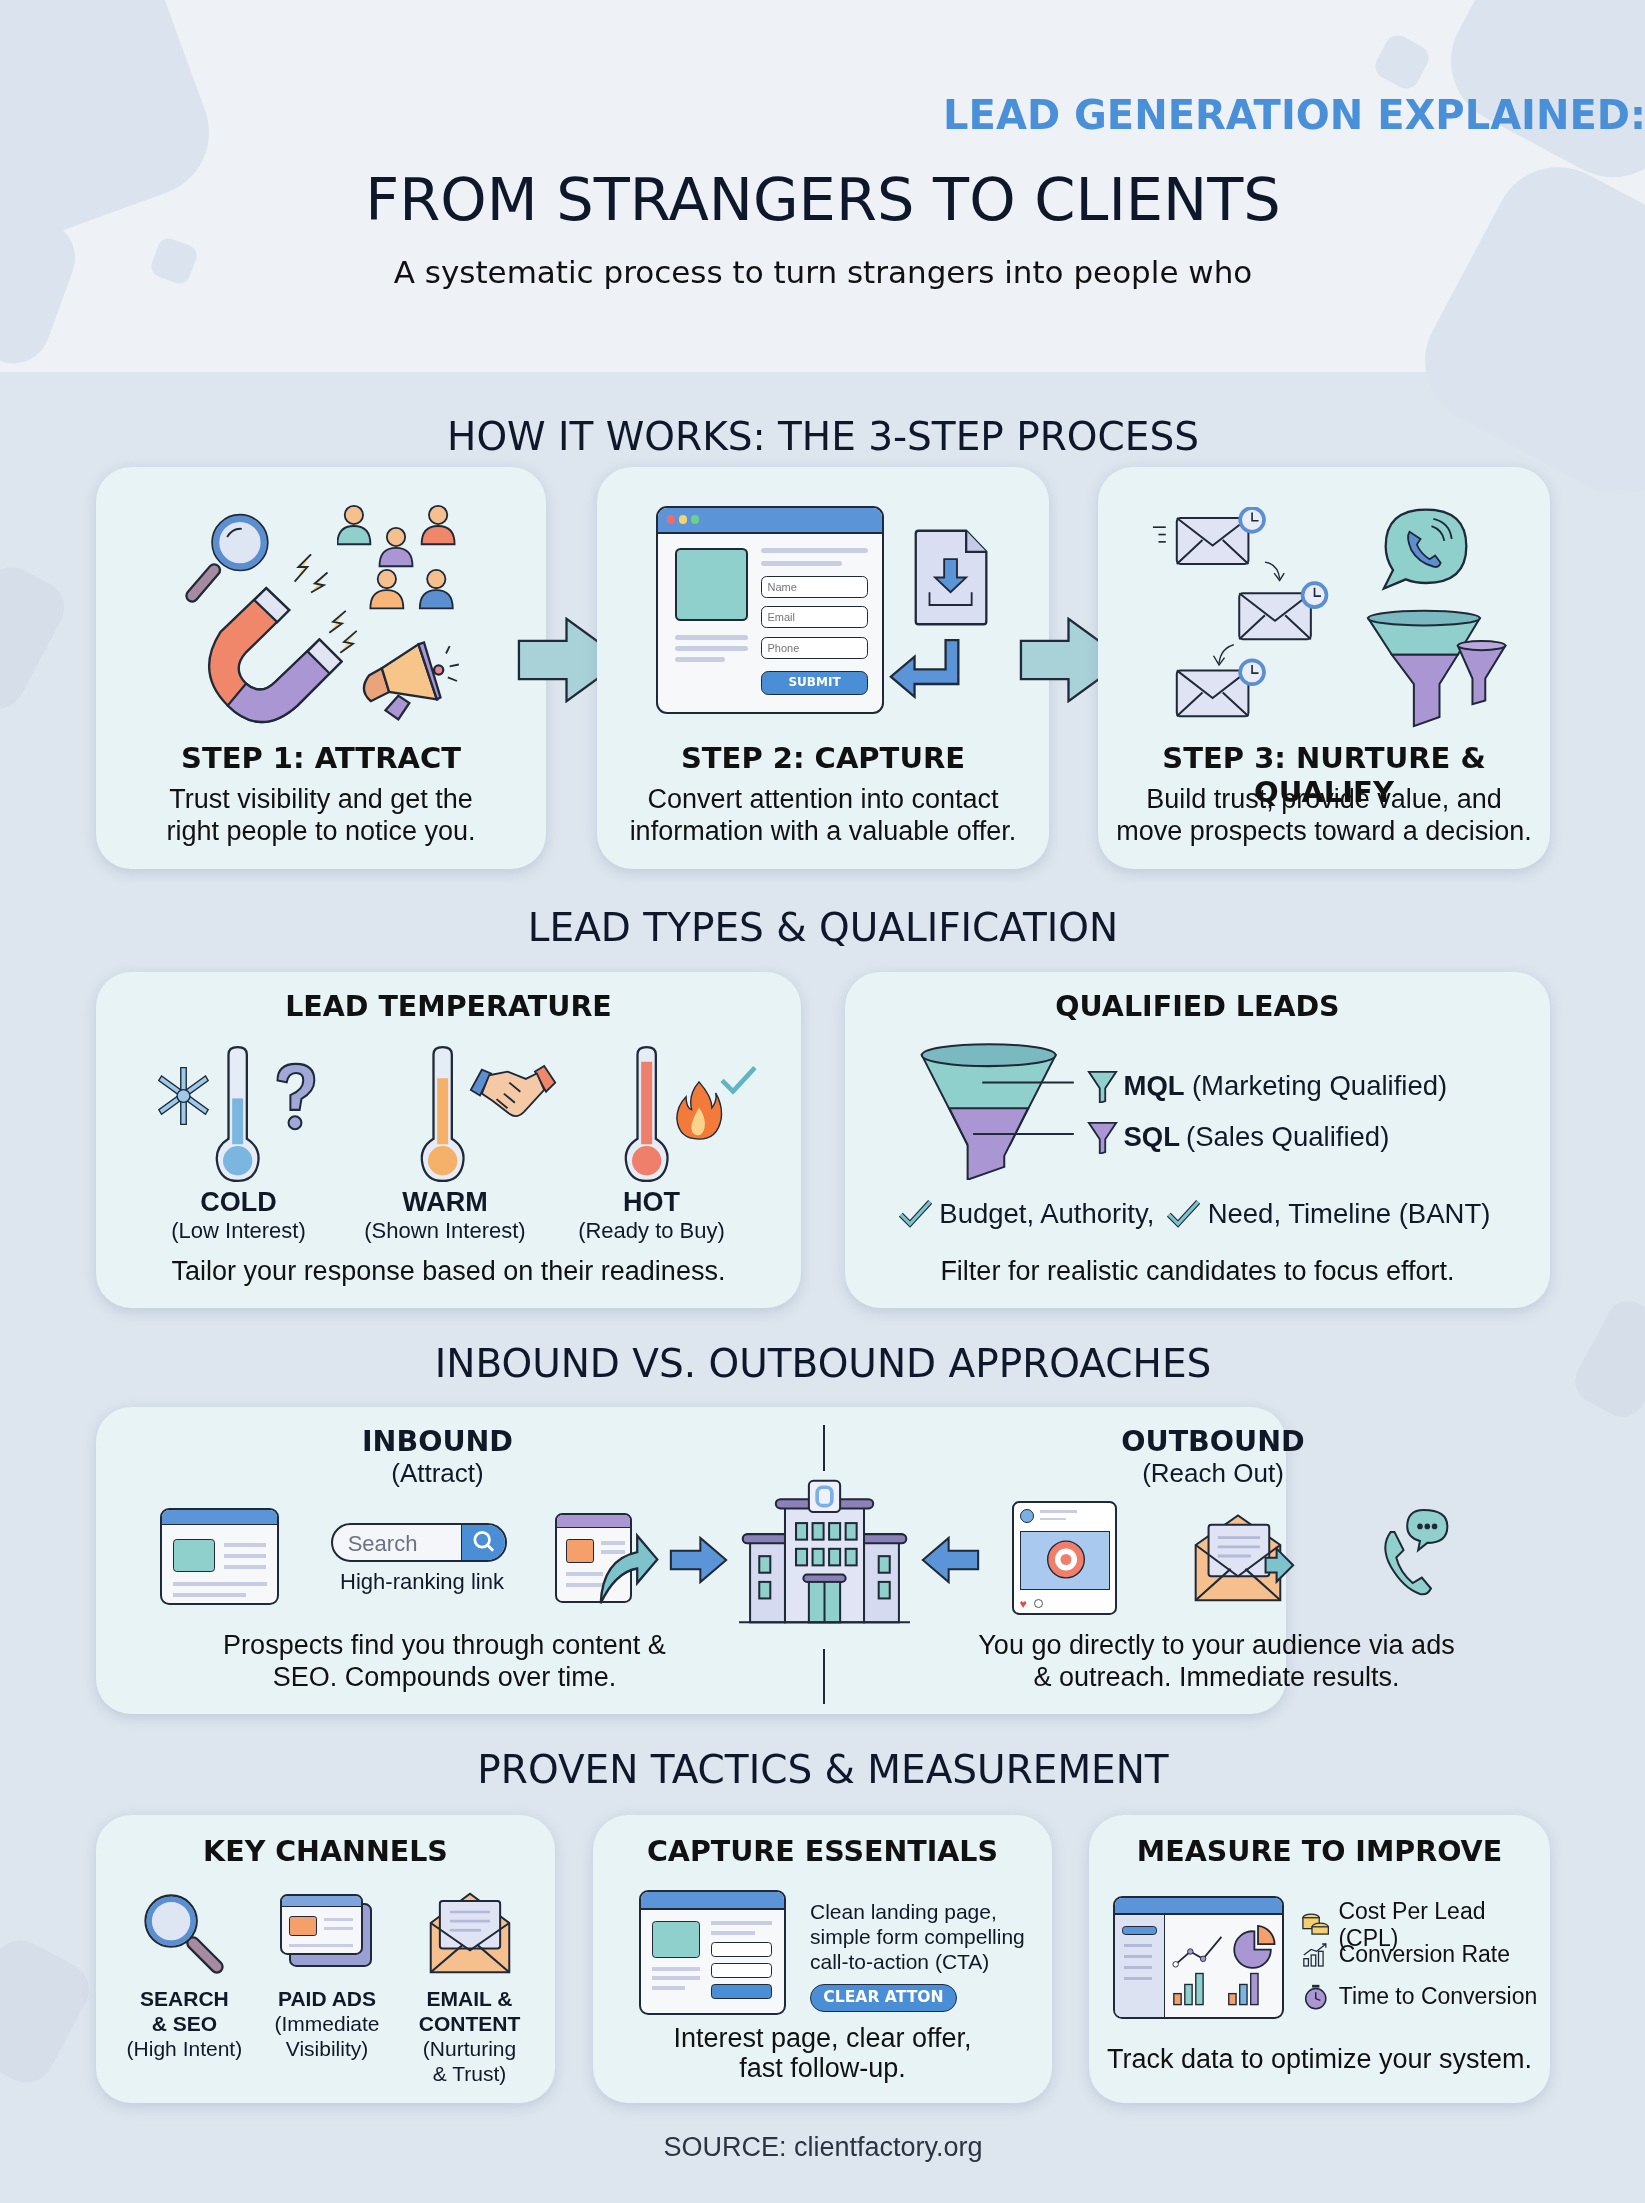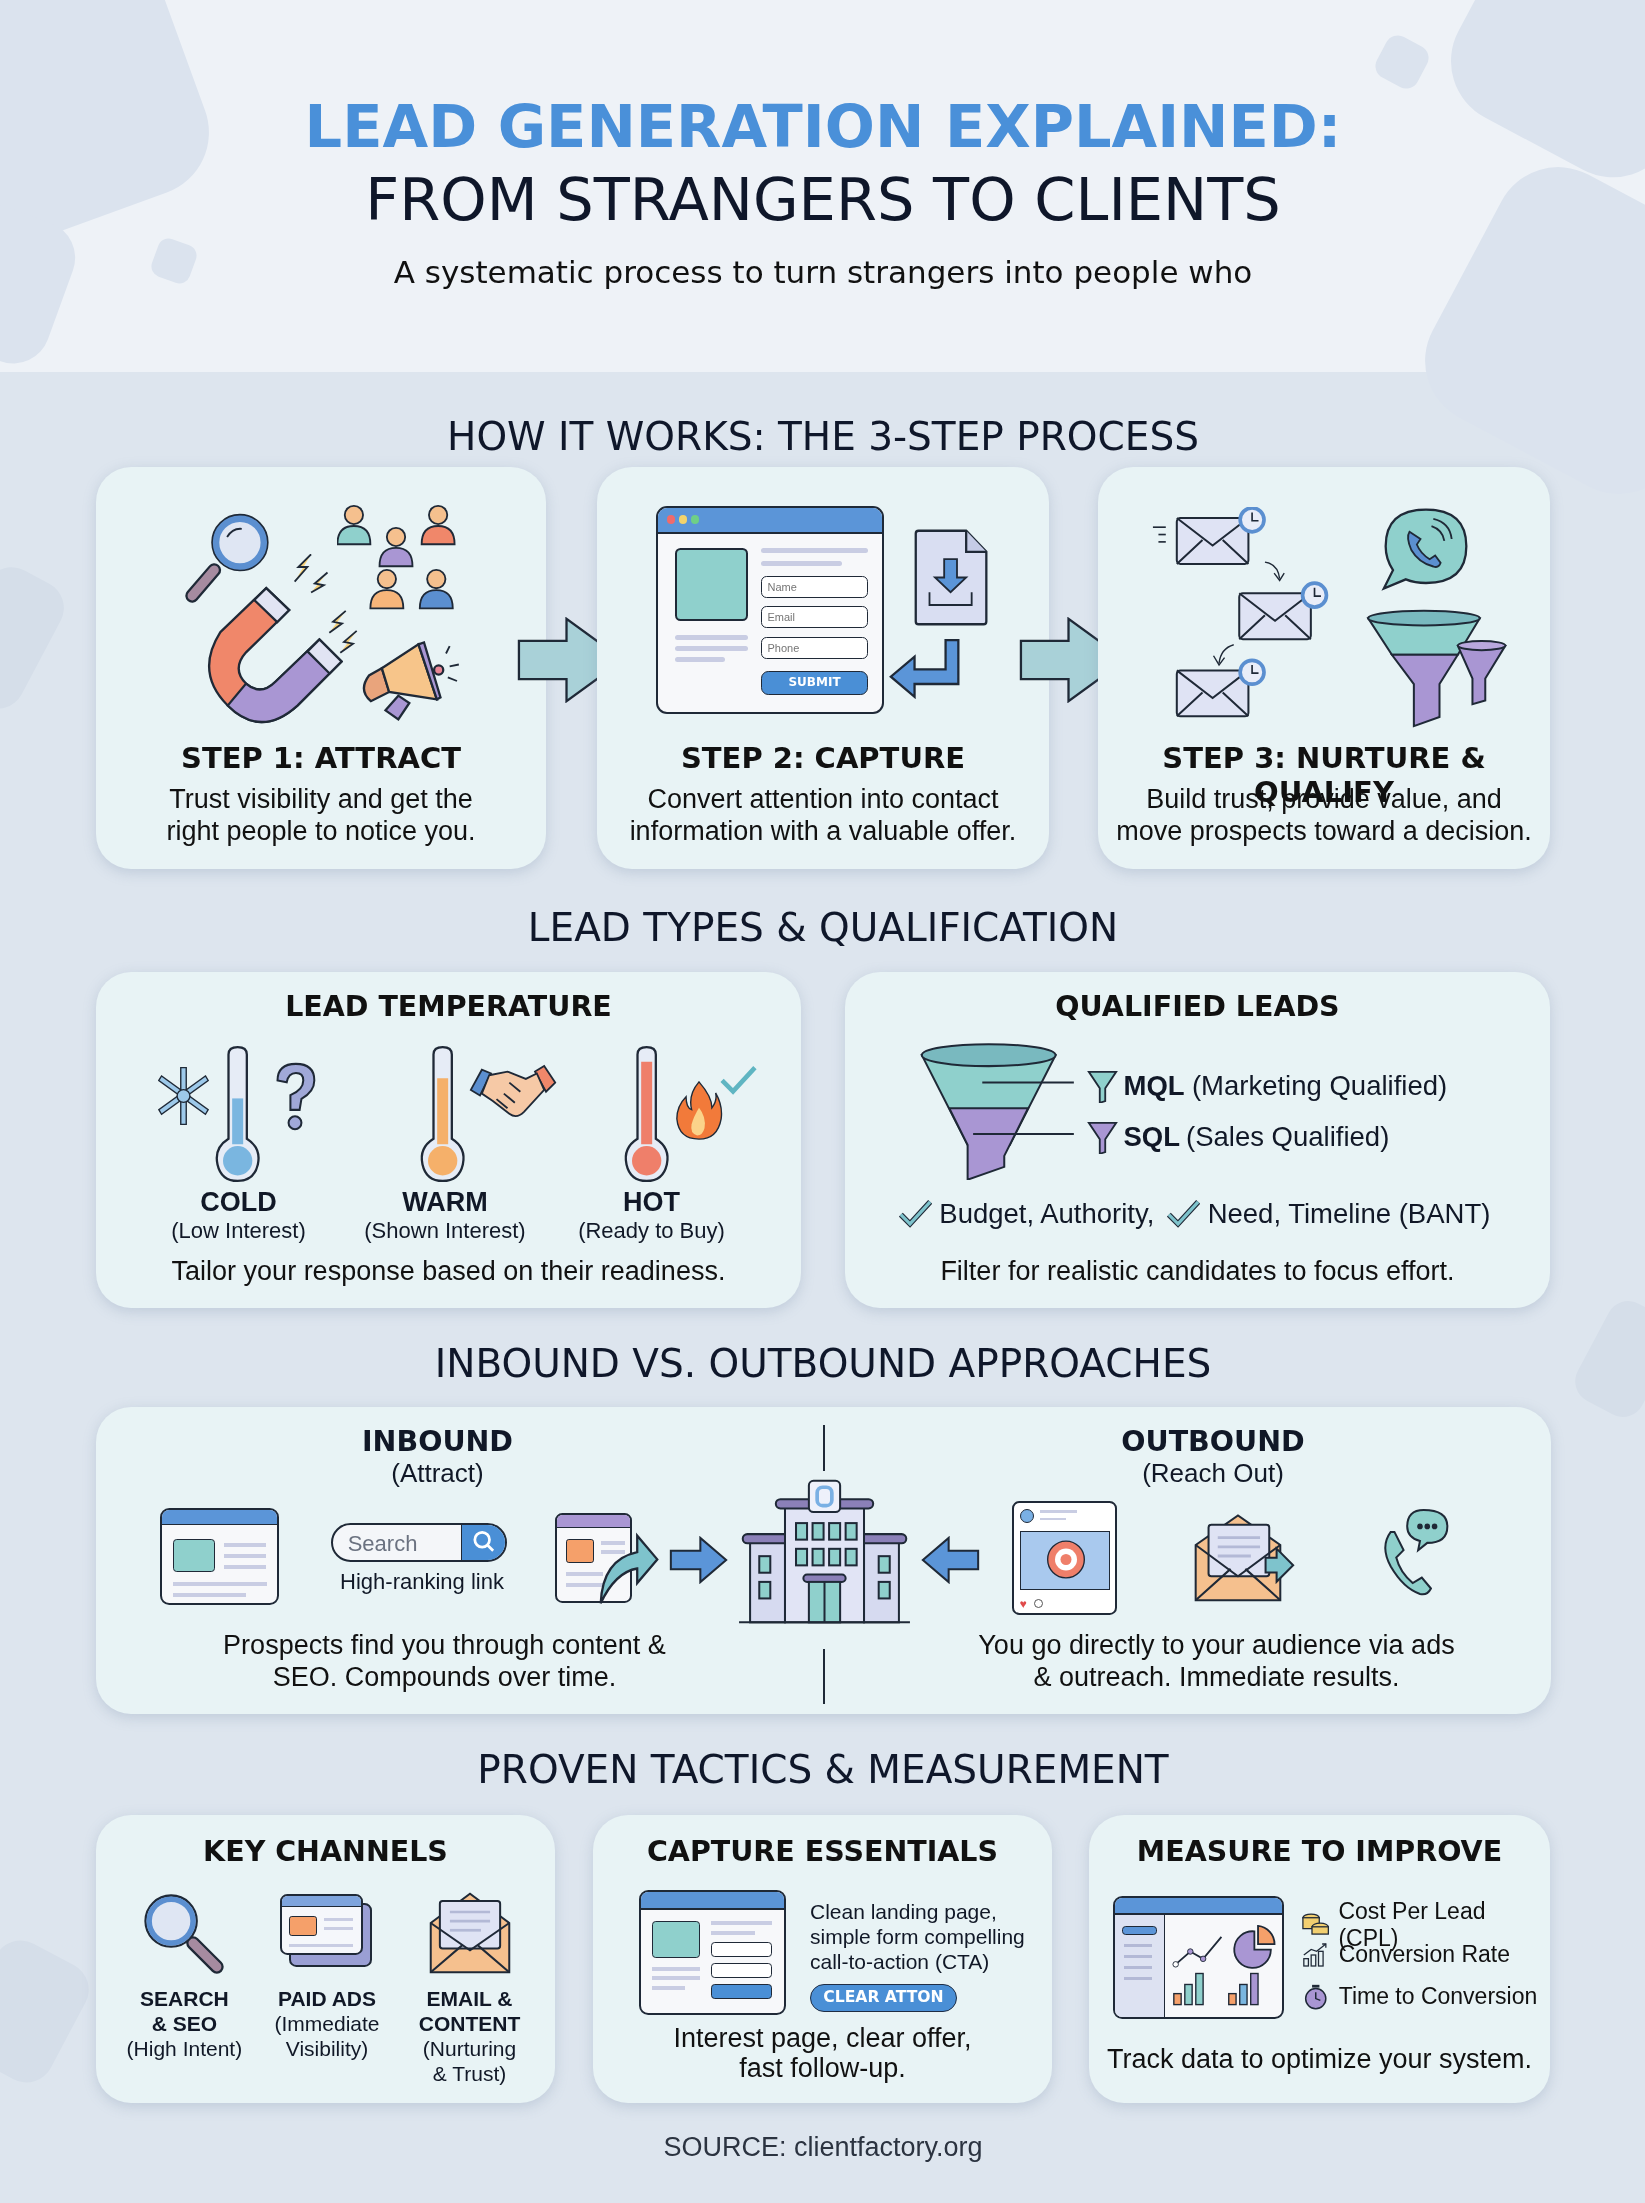--- a/index.html
+++ b/index.html
@@ -10,22 +10,22 @@
     font-family: "Liberation Sans", sans-serif;
     color: #111827;
   }
   .bg-shape { position: absolute; background: #d5dee9; border-radius: 55px; transform: rotate(28deg); }
   .header-band {
     position: absolute; left: 0; top: 0; width: 1646px; height: 372px;
     background: #eef2f7;
   }
   .header-band .blob { position:absolute; background:#dbe3ee; border-radius:64px; }
   .title-1 {
-    position: absolute; top: 92px; left: 0; width: 100%; text-align: center;
-    font-family: "DejaVu Sans", sans-serif; font-weight: bold; font-size: 59px;
+    position: absolute; top: 92px; left: 0; width: 100%; text-align: right;
+    font-family: "DejaVu Sans", sans-serif; font-weight: bold; font-size: 40px;
     color: #4a90d9; letter-spacing: 0px;
   }
   .title-2 {
     position: absolute; top: 165px; left: 0; width: 100%; text-align: center;
     font-family: "DejaVu Sans", sans-serif; font-size: 59px; color: #0f172a;
   }
   .subtitle {
     position: absolute; top: 253px; left: 0; width: 100%; text-align: center;
     font-family: "DejaVu Sans", sans-serif; font-size: 31px; line-height: 39px; color: #111;
   }
@@ -326,21 +326,21 @@
         <path d="M2 16 L12 26 L34 2" stroke="#1f2937" stroke-width="6" fill="none"></path>
         <path d="M2 16 L12 26 L34 2" stroke="#7ec3cc" stroke-width="3.5" fill="none"></path>
       </svg>
     <span style="margin-left:7.3px;">Need, Timeline (BANT)</span>
   </div>
   <div class="card-text" style="top:283px;">Filter for realistic candidates to focus effort.</div>
 </div>
 
 <div class="section-title" style="top:1341px;">INBOUND VS. OUTBOUND APPROACHES</div>
 
-<div class="card" style="left:96px; top:1407px; width:1455px; height:307px;">
+<div class="card" style="left:96px; top:1407px; width:1190px; height:307px;">
 
   <div class="abs" style="left:246px; top:18.4px; width:191px; text-align:center;">
     <div style="font-size:28.5px; font-weight:bold; font-family:'DejaVu Sans', sans-serif;">INBOUND</div>
     <div style="font-size:26px;">(Attract)</div>
   </div>
   <div class="abs" style="left:64px; top:101px; width:119px; height:97px; border:2.3px solid #1f2937; border-radius:9.2px; background:#f7f8fa; overflow:hidden;">
     <div style="height:14.7px; background:#5b95d8; border-bottom:1.8px solid #1f2937;"></div>
     <div style="position:absolute; left:11px; top:29px; width:42px; height:33px; background:#8fd0cc; border:1.8px solid #1f2937; border-radius:3.7px;"></div>
     <div style="position:absolute; left:62px; top:33px; width:42px; height:3.7px; background:#c9cde3;"></div>
     <div style="position:absolute; left:62px; top:44px; width:42px; height:3.7px; background:#c9cde3;"></div>

